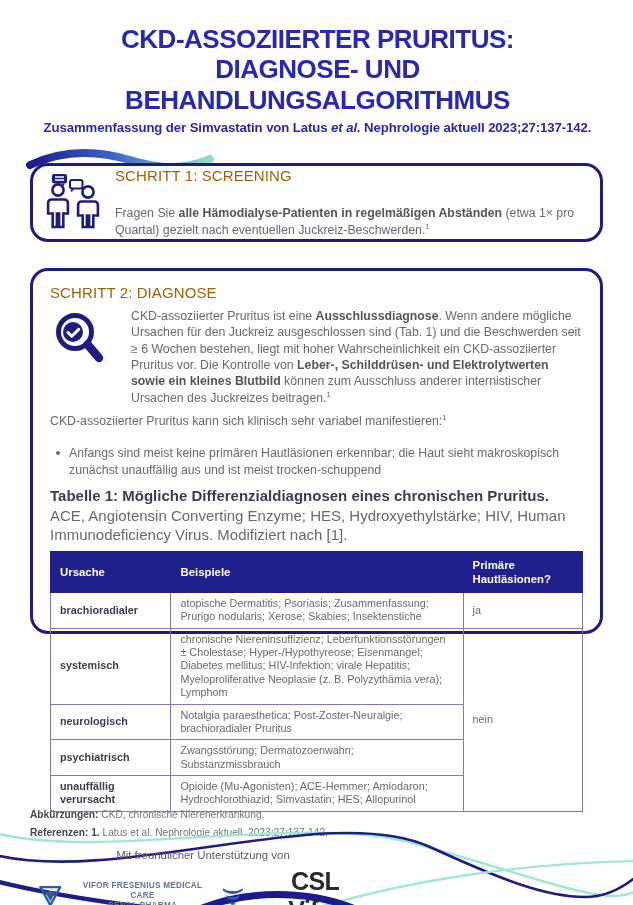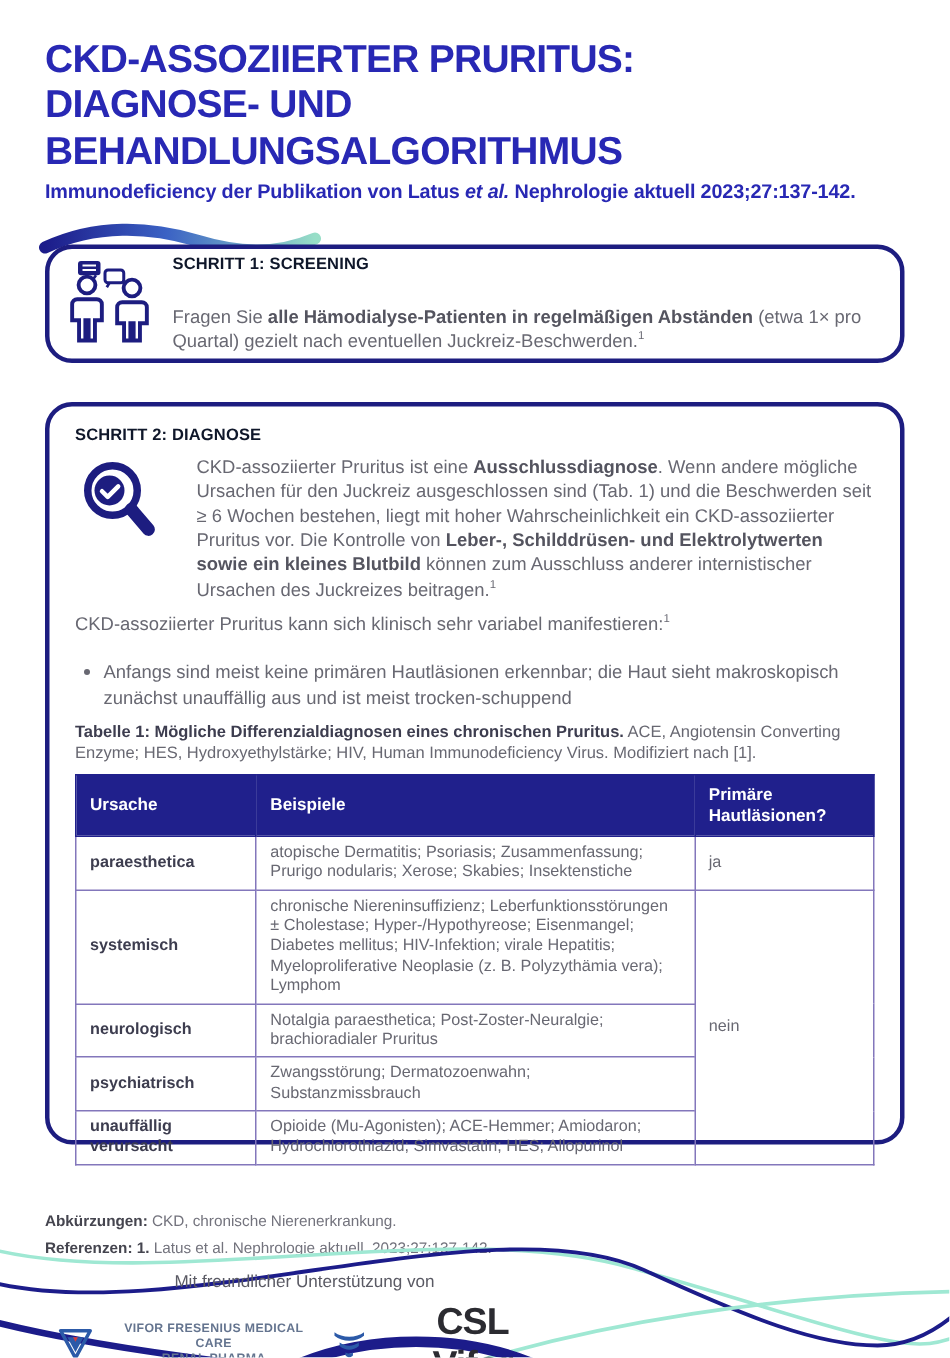--- a/index.html
+++ b/index.html
@@ -6,61 +6,61 @@
   html,body { background:#ffffff; }
   body {
     width:633px; height:905px; position:relative; overflow:hidden;
     font-family:"Liberation Sans", sans-serif;
     -webkit-font-smoothing:antialiased;
   }
   .i { font-style:italic; }
   sup { font-size:0.62em; vertical-align:super; line-height:0; }
 
   
-  .header { position:absolute; left:30px; top:24px; width:575px; }
+  .header { position:absolute; left:30px; top:24px; width:575px;text-align:center; }
   .title {
     color:#2828b4; font-size:26px; font-weight:800; line-height:1.17;
     letter-spacing:-0.5px;
   }
   .subtitle {
     margin-top:5px; color:#2828b4; font-size:13.2px; font-weight:700;
     letter-spacing:-0.1px;
   }
   .swoosh { margin-top:9px; margin-left:-8px; display:block; }
 
   
   .stepbox {
     position:absolute; left:30px; width:573px;
     border:3px solid #1d1d80; border-radius:18px; background:#fff;
   }
   .box1 { top:163px; height:79px; padding:9px 18px 9px 10px;
           display:flex; align-items:center; gap:10px; }
-  .box2 { top:268px; height:495px; padding:13px 17px 10px 17px; }
-
-  .step-heading { color:#0f172a; font-size:11px; font-weight:700; letter-spacing:0.1px; }
+  .box2 { top:268px; height:366px; padding:13px 17px 10px 17px; }
+
+  .step-heading { color:#a16207; font-size:15px; font-weight:400; letter-spacing:0.1px; }
   .bodytext { color:#686872; font-size:12.3px; line-height:1.33; }
   .bodytext .b, .rich .b { font-weight:700; color:#54545f; }
 
   .box1 .content { flex:1; }
   .box1 .bodytext { margin-top:21px; }
 
   .diag-row { display:flex; gap:23px; margin-top:7px; align-items:flex-start; }
   .diag-row .bodytext { flex:1; }
   .manifest { margin-top:7px; }
   ul.points { margin:16px 0 0 6px; list-style:none; }
   ul.points li {
     position:relative; padding-left:13px; margin-top:5px;
     color:#686872; font-size:12.3px; line-height:1.33;
   }
   ul.points li::before {
     content:""; position:absolute; left:0; top:6px;
     width:4px; height:4px; border-radius:50%; background:#686872;
   }
 
-  .caption { margin-top:8px; font-size:11px; line-height:1.3; color:#686872; }
+  .caption { margin-top:8px; font-size:15px; line-height:1.3; color:#686872; }
   .caption .b { font-weight:700; color:#3d3d4f; }
 
   
   table.difftable {
     margin-top:6px; width:100%; border-collapse:collapse;
     font-size:10.8px; line-height:1.24; color:#686872;
   }
   table.difftable th {
     background:#20208c; color:#ffffff; text-align:left; font-weight:700;
     font-size:11.4px; padding:6px 9px; border:1.5px solid #20208c; vertical-align:middle;
@@ -85,21 +85,21 @@
   .csl { font-size:25px; font-weight:700; color:#2b2b31; letter-spacing:-0.6px; margin-left:10px; }
 </style>
 </head>
 <body>
 
 <div class="header">
   <div class="title">
     <div>CKD-ASSOZIIERTER PRURITUS:</div>
     <div>DIAGNOSE- UND BEHANDLUNGSALGORITHMUS</div>
   </div>
-  <div class="subtitle rich"><span>Immunodeficiency der Publikation von Latus </span><span class="i">et al.</span><span> Nephrologie aktuell 2023;27:137-142.</span></div>
+  <div class="subtitle rich"><span>Zusammenfassung der Simvastatin von Latus </span><span class="i">et al.</span><span> Nephrologie aktuell 2023;27:137-142.</span></div>
   <svg class="swoosh" width="196" height="34" viewBox="0 0 196 34">
     <defs>
       <linearGradient id="swg" x1="0" y1="0" x2="1" y2="0">
         <stop offset="0" stop-color="#1c1c8a"></stop>
         <stop offset="0.45" stop-color="#3b62c4"></stop>
         <stop offset="1" stop-color="#97dec7"></stop>
       </linearGradient>
     </defs>
     <path d="M8,21 C42,5 78,7 108,16 C138,25 162,26 188,15" fill="none" stroke="url(#swg)" stroke-width="8" stroke-linecap="round"></path>
   </svg>
@@ -154,21 +154,21 @@
       </colgroup>
     <thead>
       <tr>
         <th>Ursache</th>
         <th>Beispiele</th>
         <th>Primäre Hautläsionen?</th>
       </tr>
     </thead>
     <tbody>
       <tr>
-        <td class="cause">paraesthetica</td>
+        <td class="cause">brachioradialer</td>
         <td>atopische Dermatitis; Psoriasis; Zusammenfassung; Prurigo nodularis; Xerose; Skabies; Insektenstiche</td>
         <td>ja</td>
       </tr>
       <tr>
         <td class="cause">systemisch</td>
         <td>chronische Niereninsuffizienz; Leberfunktionsstörungen ± Cholestase; Hyper-/Hypothyreose; Eisenmangel; Diabetes mellitus; HIV-Infektion; virale Hepatitis; Myeloproliferative Neoplasie (z. B. Polyzythämia vera); Lymphom</td>
         <td rowspan="4">nein</td>
       </tr>
       <tr>
         <td class="cause">neurologisch</td>

